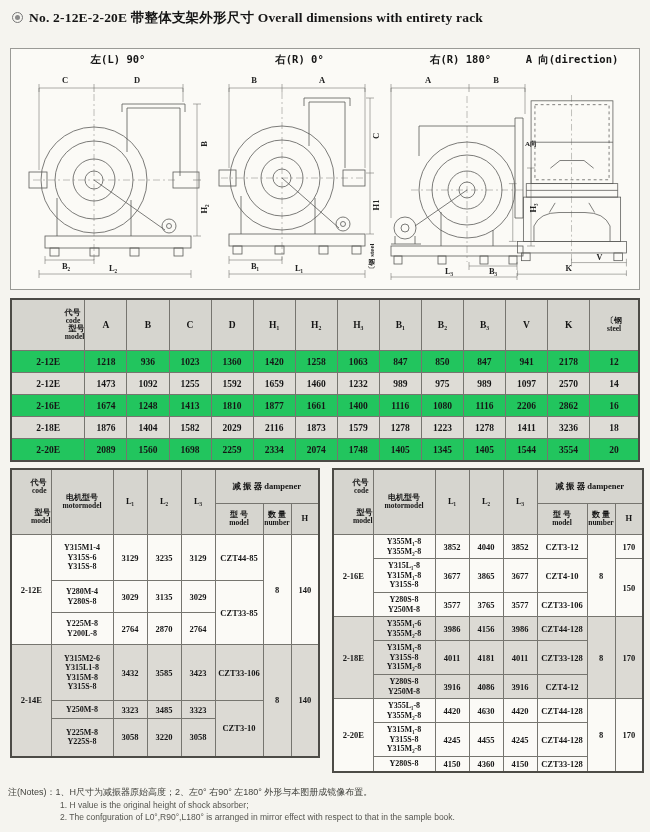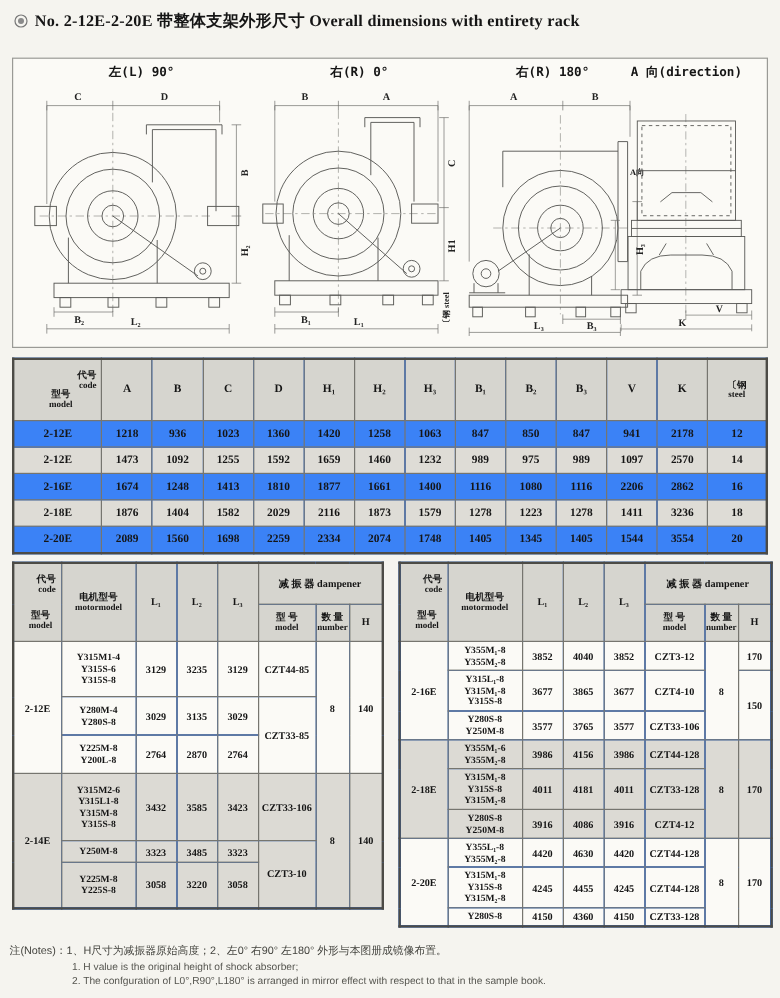--- a/index.html
+++ b/index.html
@@ -18,31 +18,31 @@
   svg{display:block}
   .ln line,.ln circle,.ln rect,.ln path{stroke:#5b5b58;fill:none;stroke-width:.8}
   .fillg{fill:#c9c8c3;stroke:#5b5b58;stroke-width:.8}
   .cl line{stroke:#8c8c88;stroke-width:.55;stroke-dasharray:7 3 2 3}
   .dim line{stroke:#6a6a66;stroke-width:.55}
   .dash{stroke-dasharray:3 3}
   svg text{font-family:"Liberation Serif",serif;font-size:8.5px;fill:#222;text-anchor:middle;font-weight:bold}
   svg text.sm{font-size:7px}
 
   
-  table{border-collapse:collapse;table-layout:fixed;background:#3b82f6;}
+  table{border-collapse:collapse;table-layout:fixed;background:#22c55e;}
   td,th{border:1px solid #76756f;text-align:center;vertical-align:middle;padding:0;font-weight:bold;overflow:hidden;}
   .mtable{position:absolute;top:298px;left:10px;width:630px;border:2px solid #4c4b46;}
   .mtable th{height:50px;background:#d6d5cf;font-size:9.5px;line-height:1.1;}
   .mtable td{height:21px;font-size:9.5px;}
   .mtable tr.alt td{background:#dedcd6;}
   .zh{font-size:8px;display:block;line-height:1.05}
   .en{font-size:7.5px;display:block;line-height:1.05;font-weight:bold}
   .diag{background-image:linear-gradient(to bottom right,rgba(0,0,0,0) 48.8%,#76756f 48.8%,#76756f 50.8%,rgba(0,0,0,0) 50.8%);}
   .dtr{text-align:right;padding:2px 4px 0 0}
-  .dbl{text-align:center;padding:0 0 2px 5px}
+  .dbl{text-align:right;padding:0 0 2px 5px}
 
   .lower{position:absolute;top:468px;left:10px;width:632px;display:flex;gap:12px;align-items:flex-start;}
   .stable{border:2px solid #4c4b46;}
   .stable th{background:#d6d5cf;font-size:8.5px;line-height:1.1;}
   .stable td{font-size:8.5px;}
   .stable .mo{font-size:8px;line-height:1.18;}
   .stable .mo div{white-space:nowrap}
   .gB td{background:#dcdad4;}
   .gA td{background:#fbfaf6;}
   .code{font-size:8.5px}

